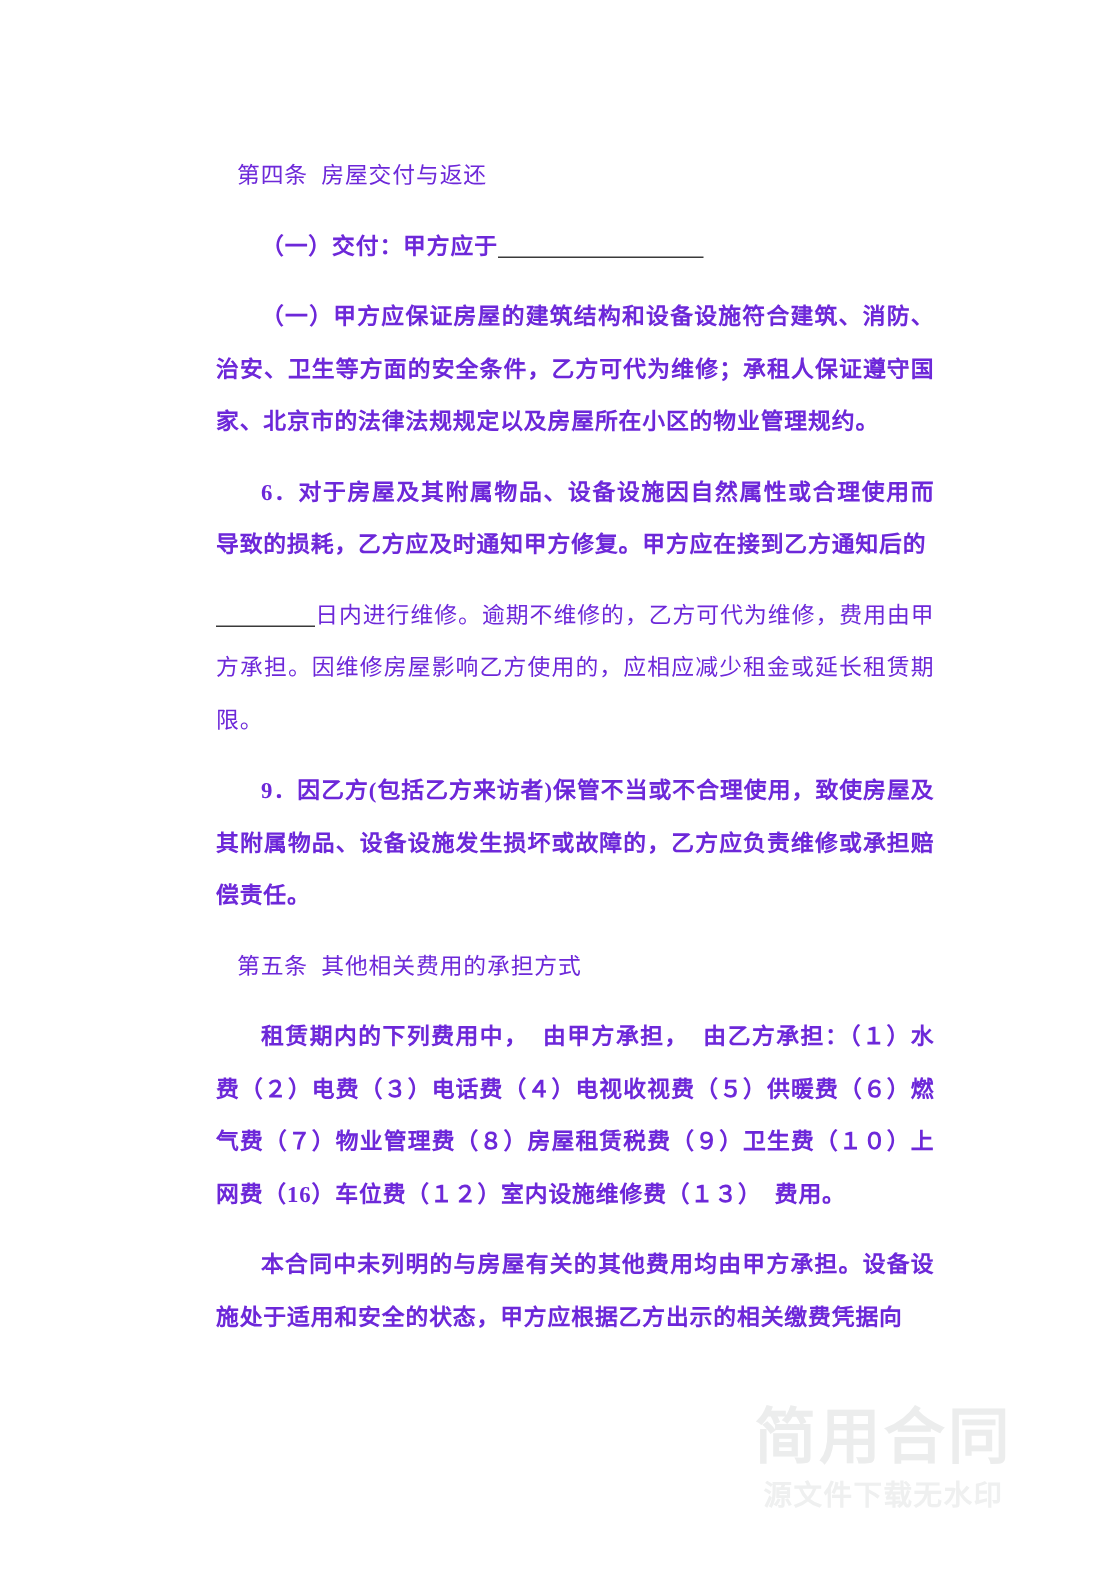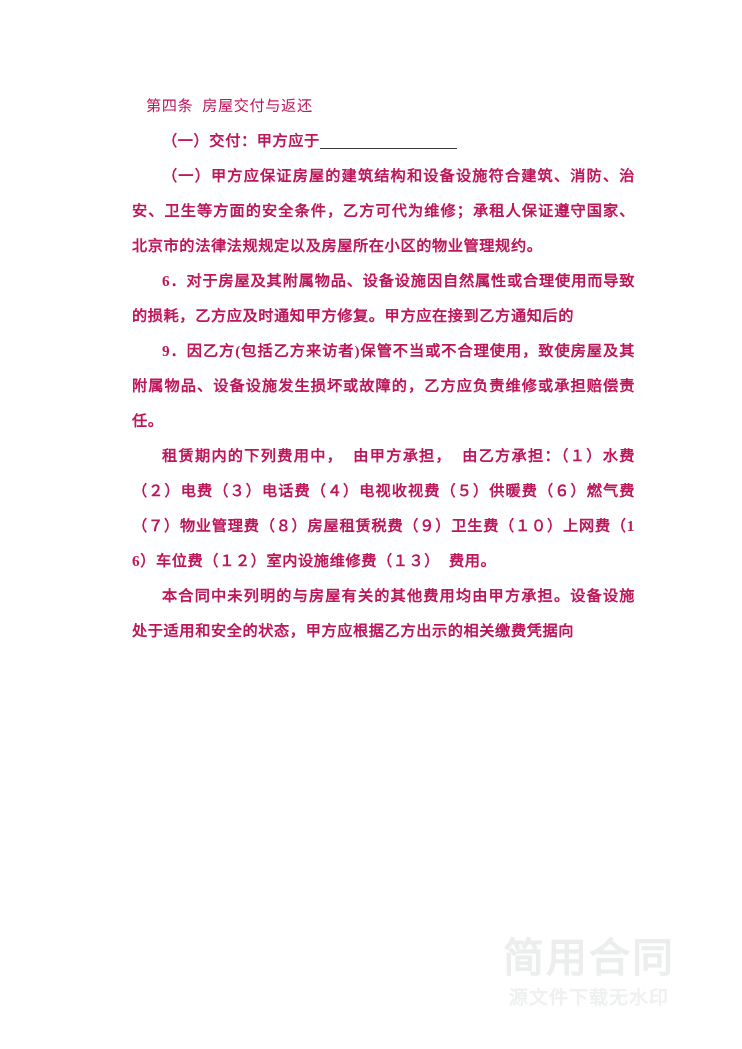--- a/index.html
+++ b/index.html
@@ -23,25 +23,25 @@
   .doc-body {
     position: absolute;
     left: 132px;
     top: 88px;
     width: 503px;
   }
 
   .para {
     font-size: 15.2px;
     line-height: 35px;
-    color: #be185d;
+    color: #6d28d9;
     text-align: justify;
     text-justify: inter-ideograph;
     letter-spacing: 0.6px;
-    margin: 0;
+    margin: 12px;
     white-space: pre-wrap;
     word-break: break-all;
   }
 
   
   .para.heading {
     text-indent: 14px;
   }
 
   
@@ -104,23 +104,25 @@
 
     <p class="para heading">第四条  房屋交付与返还</p>
 
     <p class="para indent"><span>（一）交付：甲方应于</span><span class="blank long"></span></p>
 
     <p class="para indent">（一）甲方应保证房屋的建筑结构和设备设施符合建筑、消防、治安、卫生等方面的安全条件，乙方可代为维修；承租人保证遵守国家、北京市的法律法规规定以及房屋所在小区的物业管理规约。</p>
 
 
     <p class="para indent">6．对于房屋及其附属物品、设备设施因自然属性或合理使用而导致的损耗，乙方应及时通知甲方修复。甲方应在接到乙方通知后的</p>
 
+    <p class="para noindent"><span class="blank short"></span><span>日内进行维修。逾期不维修的，乙方可代为维修，费用由甲方承担。因维修房屋影响乙方使用的，应相应减少租金或延长租赁期限。</span></p>
 
     <p class="para indent">9．因乙方(包括乙方来访者)保管不当或不合理使用，致使房屋及其附属物品、设备设施发生损坏或故障的，乙方应负责维修或承担赔偿责任。</p>
 
+    <p class="para heading">第五条  其他相关费用的承担方式</p>
 
     <p class="para indent">租赁期内的下列费用中，  由甲方承担，  由乙方承担：（１）水费（２）电费（３）电话费（４）电视收视费（５）供暖费（６）燃气费（７）物业管理费（８）房屋租赁税费（９）卫生费（１０）上网费（16）车位费（１２）室内设施维修费（１３）  费用。</p>
 
     <p class="para indent">本合同中未列明的与房屋有关的其他费用均由甲方承担。设备设施处于适用和安全的状态，甲方应根据乙方出示的相关缴费凭据向</p>
 
   </div>
 
   <div class="watermark">
     <div class="watermark-main">简用合同</div>
     <div class="watermark-sub">源文件下载无水印</div>

